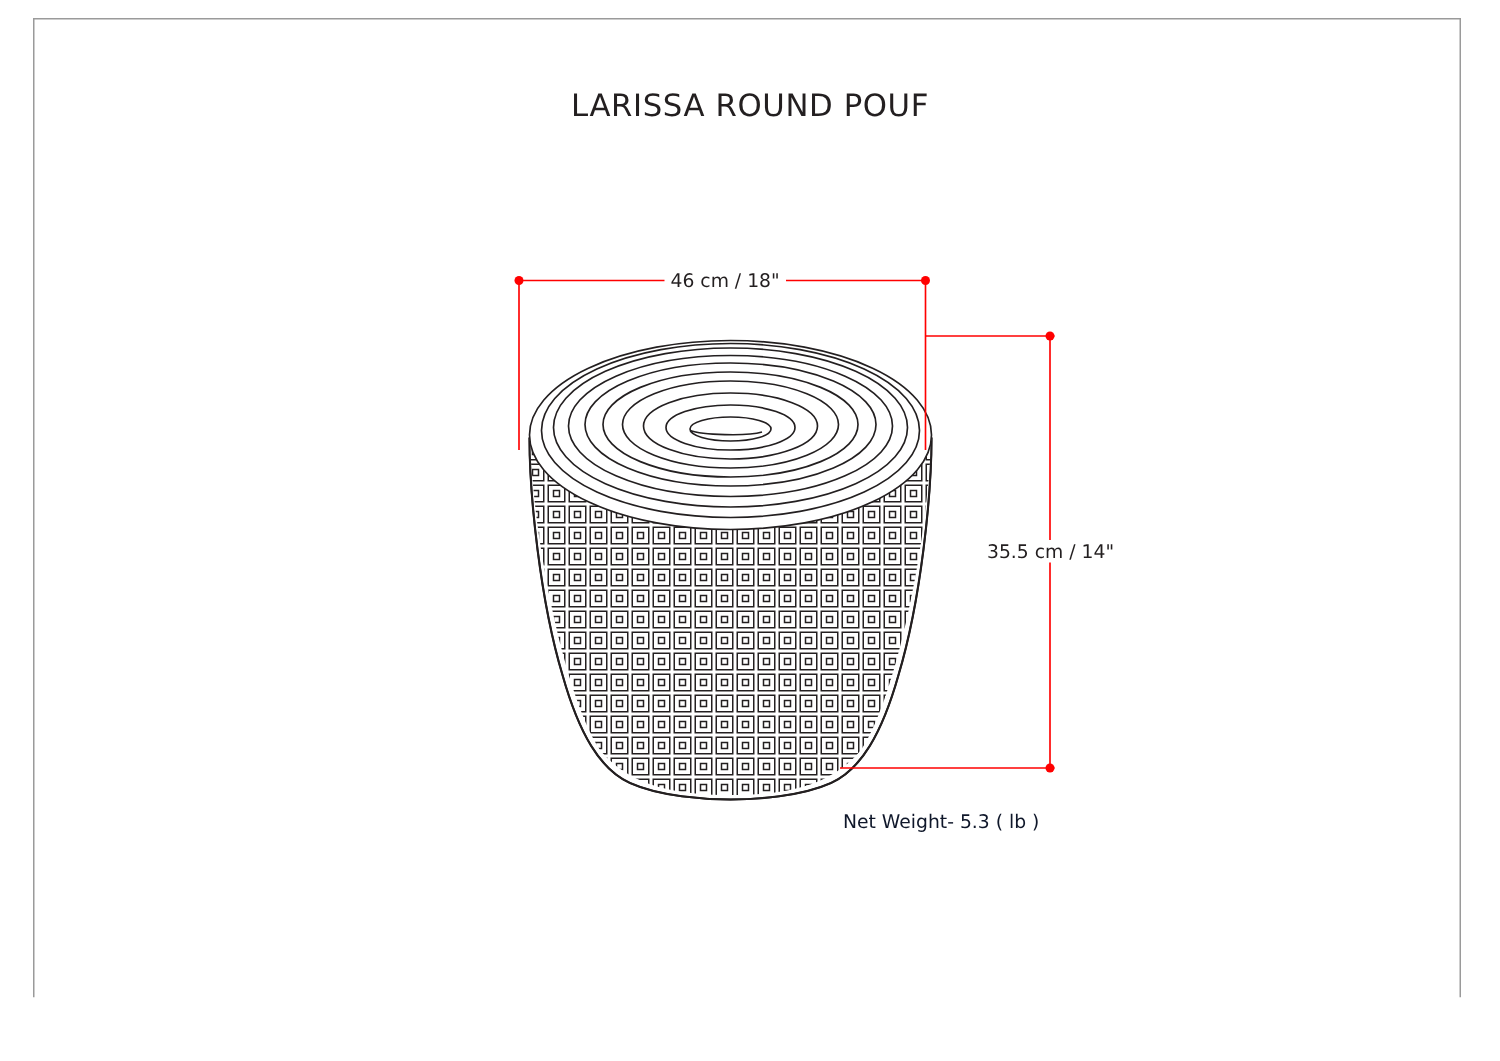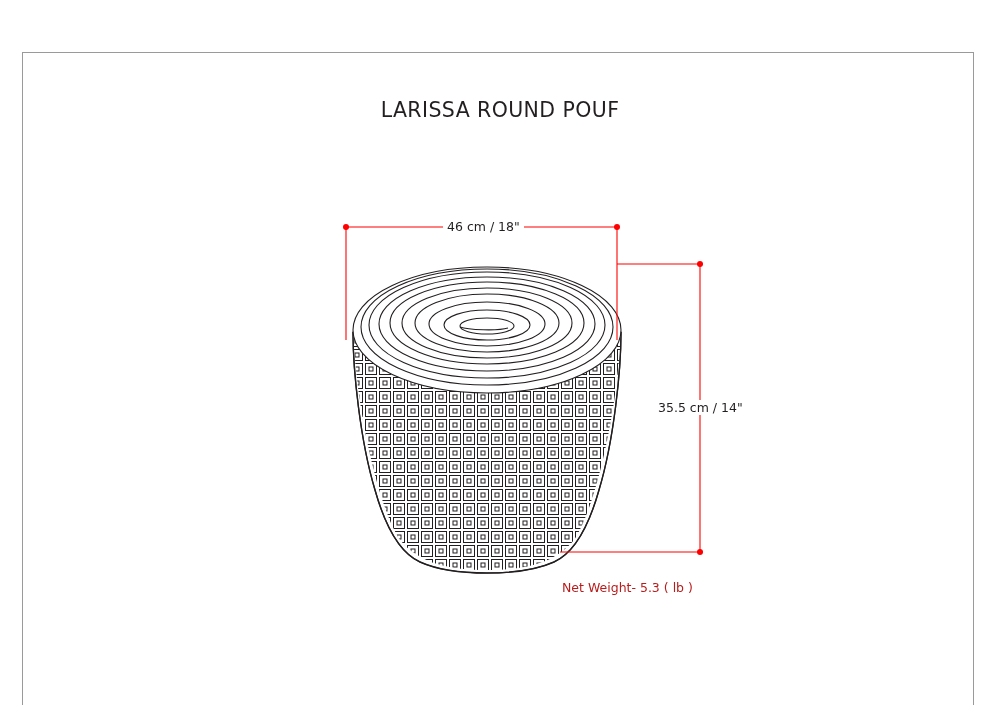--- a/index.html
+++ b/index.html
@@ -9,21 +9,20 @@
   }
   body {
     font-family: "DejaVu Sans", sans-serif;
   }
   .page {
     position: relative;
     width: 1000px;
     height: 665px;
     background: #ffffff;
     overflow: hidden;
-    margin-top: 40px;
   }
   .sheet-border {
     position: absolute;
     left: 22px;
     top: 12px;
     width: 952px;
     height: 680px;
     border: 1px solid #9a9a9a;
     box-sizing: border-box;
   }
@@ -36,21 +35,21 @@
     font-size: 20.5px;
     letter-spacing: 0.4px;
     color: #231f20;
     font-family: "DejaVu Sans", sans-serif;
   }
   .net-weight {
     position: absolute;
     left: 562px;
     top: 540px;
     font-size: 12.5px;
-    color: #b91c1c;
+    color: #0f172a;
     white-space: nowrap;
   }
   .dim-label {
     position: absolute;
     font-size: 12.5px;
     color: #231f20;
     white-space: nowrap;
     background: #ffffff;
     padding: 0 4px;
   }

